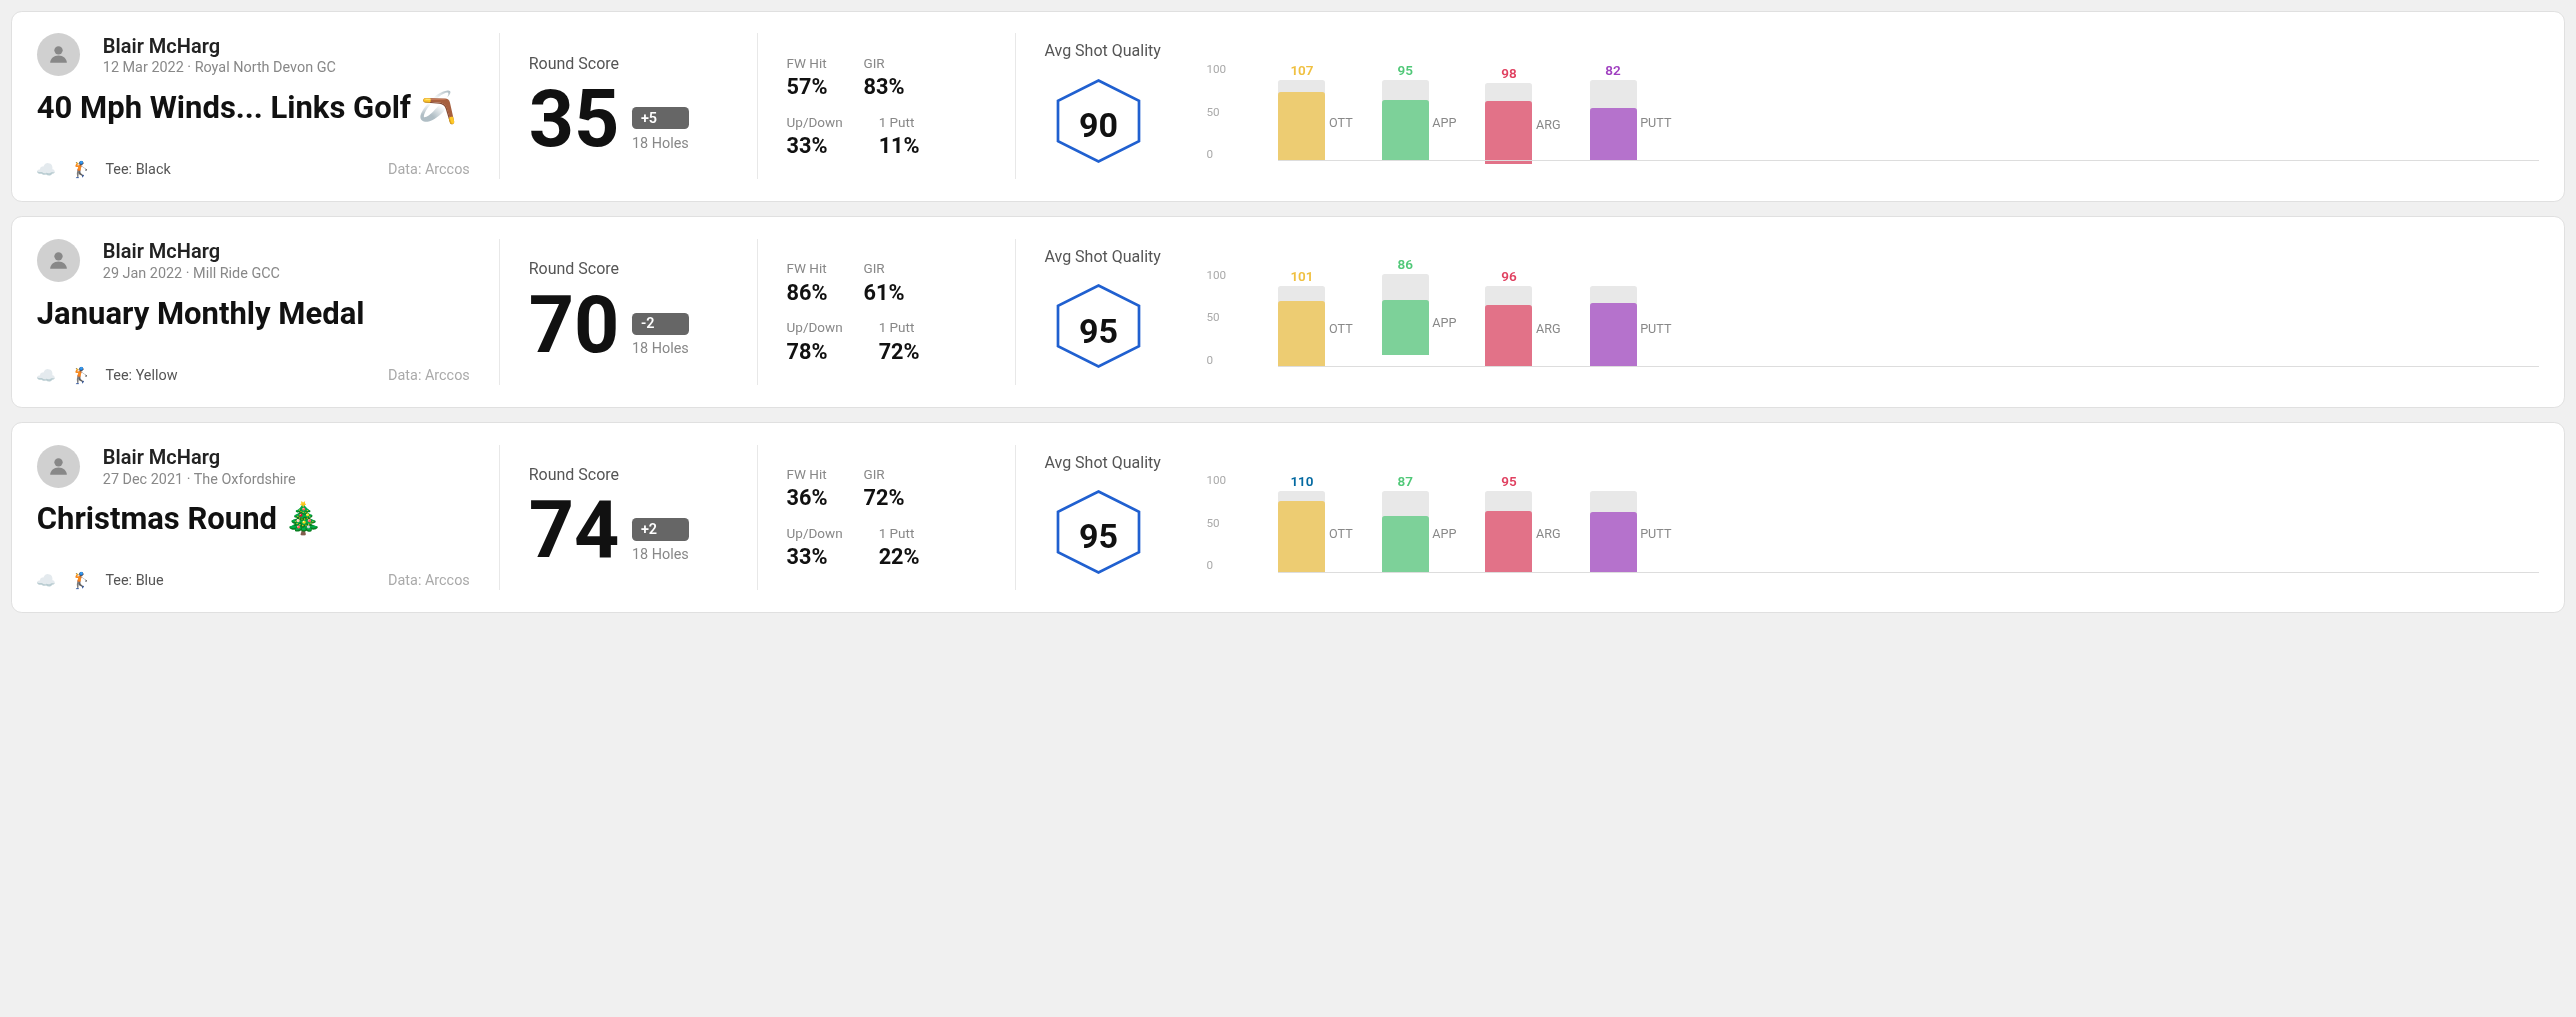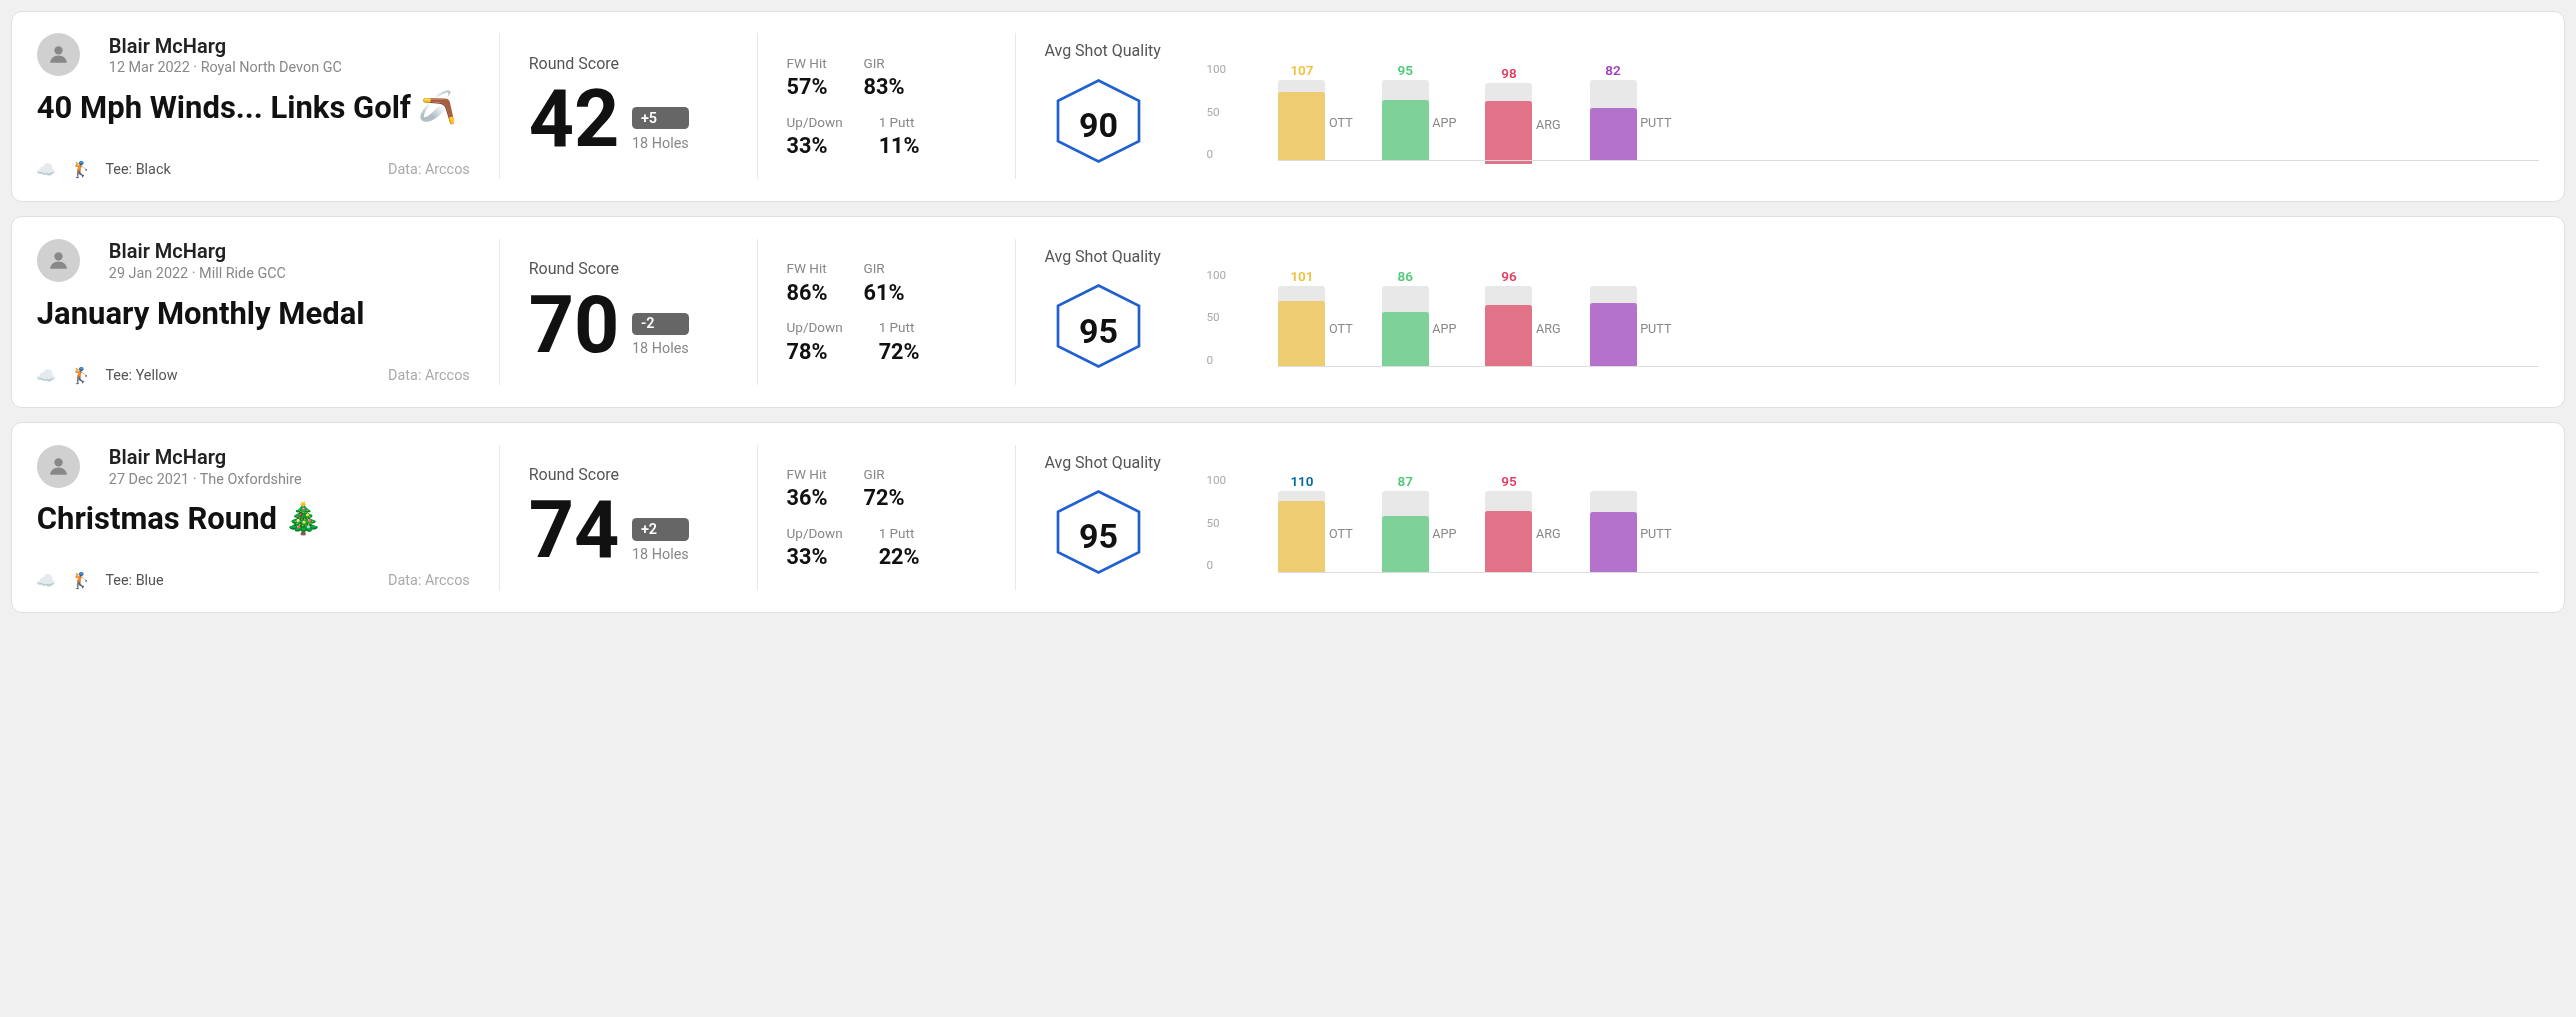--- a/index.html
+++ b/index.html
@@ -23,21 +23,21 @@
     .left-section {
       width: 433px;
       flex-shrink: 0;
       display: flex;
       flex-direction: column;
       justify-content: space-between;
     }
     .user-info {
       display: flex;
       align-items: center;
-      gap: 29px;
+      gap: 23px;
       margin-bottom: 9px;
     }
     .avatar {
       width: 43px;
       height: 43px;
       border-radius: 50%;
       background: #d0d0d0;
       display: flex;
       align-items: center;
       justify-content: center;
@@ -293,21 +293,21 @@
           </div>
           <div class="data-source">Data: Arccos</div>
         </div>
       </div>
 
       <div class="divider"></div>
 
       <div class="score-section">
         <div class="score-label">Round Score</div>
         <div class="score-row">
-          <div class="score-number">42</div>
+          <div class="score-number">35</div>
           <div class="score-badge-col">
             <span class="score-badge positive">+5</span>
             <span class="holes-text">18 Holes</span>
           </div>
         </div>
       </div>
 
       <div class="divider"></div>
 
       <div class="stats-section">
@@ -487,21 +487,21 @@
       <div class="bar-group">
         <div style="position:relative; height:81px; width:47px;">
           <span class="bar-value" style="color:#f0c040; top:-18px; position:absolute; left:50%; transform:translateX(-50%);">101</span>
           <div class="bar-bg" style="height:81px; width:47px; background:#e8e8e8; border-radius:2.7px 2.7px 0 0; position:relative; overflow:hidden;">
             <div class="bar-fill" style="width:100%; height:66px; background:#f0c040; border-radius:2.7px 2.7px 0 0; position:absolute; bottom:0; opacity:0.7;"></div>
           </div>
         </div>
         <span class="bar-label">OTT</span>
       </div>
       <div class="bar-group">
-        <div style="position:relative; height:81px; width:47px;">
+        <div style="position:relative; height:93px; width:47px;">
           <span class="bar-value" style="color:#50c878; top:-18px; position:absolute; left:50%; transform:translateX(-50%);">86</span>
           <div class="bar-bg" style="height:81px; width:47px; background:#e8e8e8; border-radius:2.7px 2.7px 0 0; position:relative; overflow:hidden;">
             <div class="bar-fill" style="width:100%; height:55px; background:#50c878; border-radius:2.7px 2.7px 0 0; position:absolute; bottom:0; opacity:0.7;"></div>
           </div>
         </div>
         <span class="bar-label">APP</span>
       </div>
       <div class="bar-group">
         <div style="position:relative; height:81px; width:47px;">
           <span class="bar-value" style="color:#e04060; top:-18px; position:absolute; left:50%; transform:translateX(-50%);">96</span>

